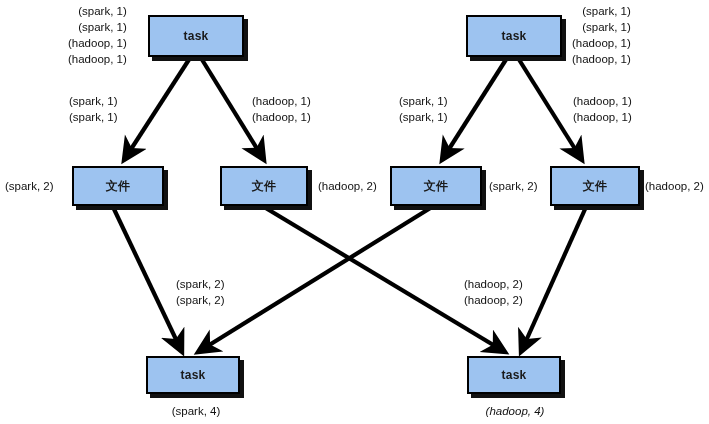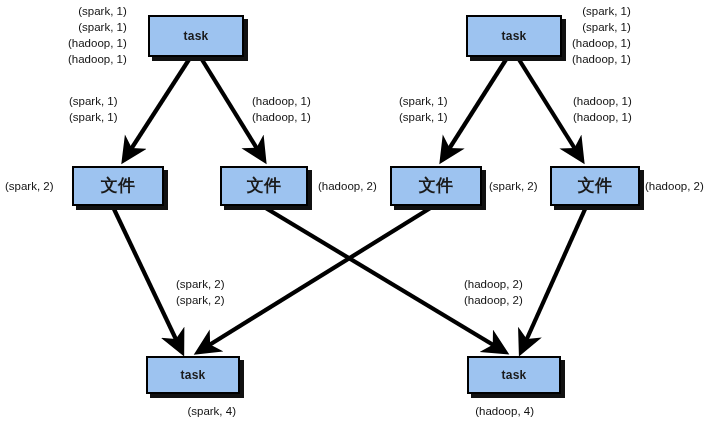--- a/index.html
+++ b/index.html
@@ -34,34 +34,34 @@
     z-index: 3;
   }
   .node-label {
     font-size: 12px;
     font-weight: bold;
     color: #1a1a1a;
     letter-spacing: 0.2px;
     line-height: 1;
   }
   .node.file .node-label {
-    font-family: Liberation Mono, monospace;
-    font-size: 17px;
+    font-family: Liberation Sans, sans-serif;
+    font-size: 12px;
     font-weight: bold;
   }
   .ann {
     position: absolute;
     font-size: 11.5px;
     color: #111111;
     line-height: 16px;
     white-space: pre;
     z-index: 4;
     text-align: right;
   }
-  .ann.center { text-align: right; }
+  .ann.center { text-align: center; }
 </style>
 </head>
 <body>
 
 <div id="canvas">
 
   <svg class="edges" viewBox="0 0 709 424">
     <defs>
       <marker id="arrow" markerWidth="7" markerHeight="7" refX="5.2" refY="3.1" orient="auto" markerUnits="strokeWidth">
         <path d="M0,0 L6.4,3.1 L0,6.2 L1.8,3.1 Z" fill="#000000"></path>
@@ -146,15 +146,15 @@
   <div class="ann" style="left:645px; top:178px;">(hadoop, 2)</div>
 
   <div class="ann" style="left:176px; top:276px;">(spark, 2)
 (spark, 2)</div>
 
   <div class="ann" style="left:464px; top:276px;">(hadoop, 2)
 (hadoop, 2)</div>
 
   <div class="ann center" style="left:156px; top:403px; width:80px;">(spark, 4)</div>
 
-  <div class="ann center" style="left:448px; top:403px; width:86px;">(hadoop, 4)</div>
+  <div class="ann center" style="left:472px; top:403px; width:86px;font-style:italic;">(hadoop, 4)</div>
 
 </div>
 
 </body></html>

